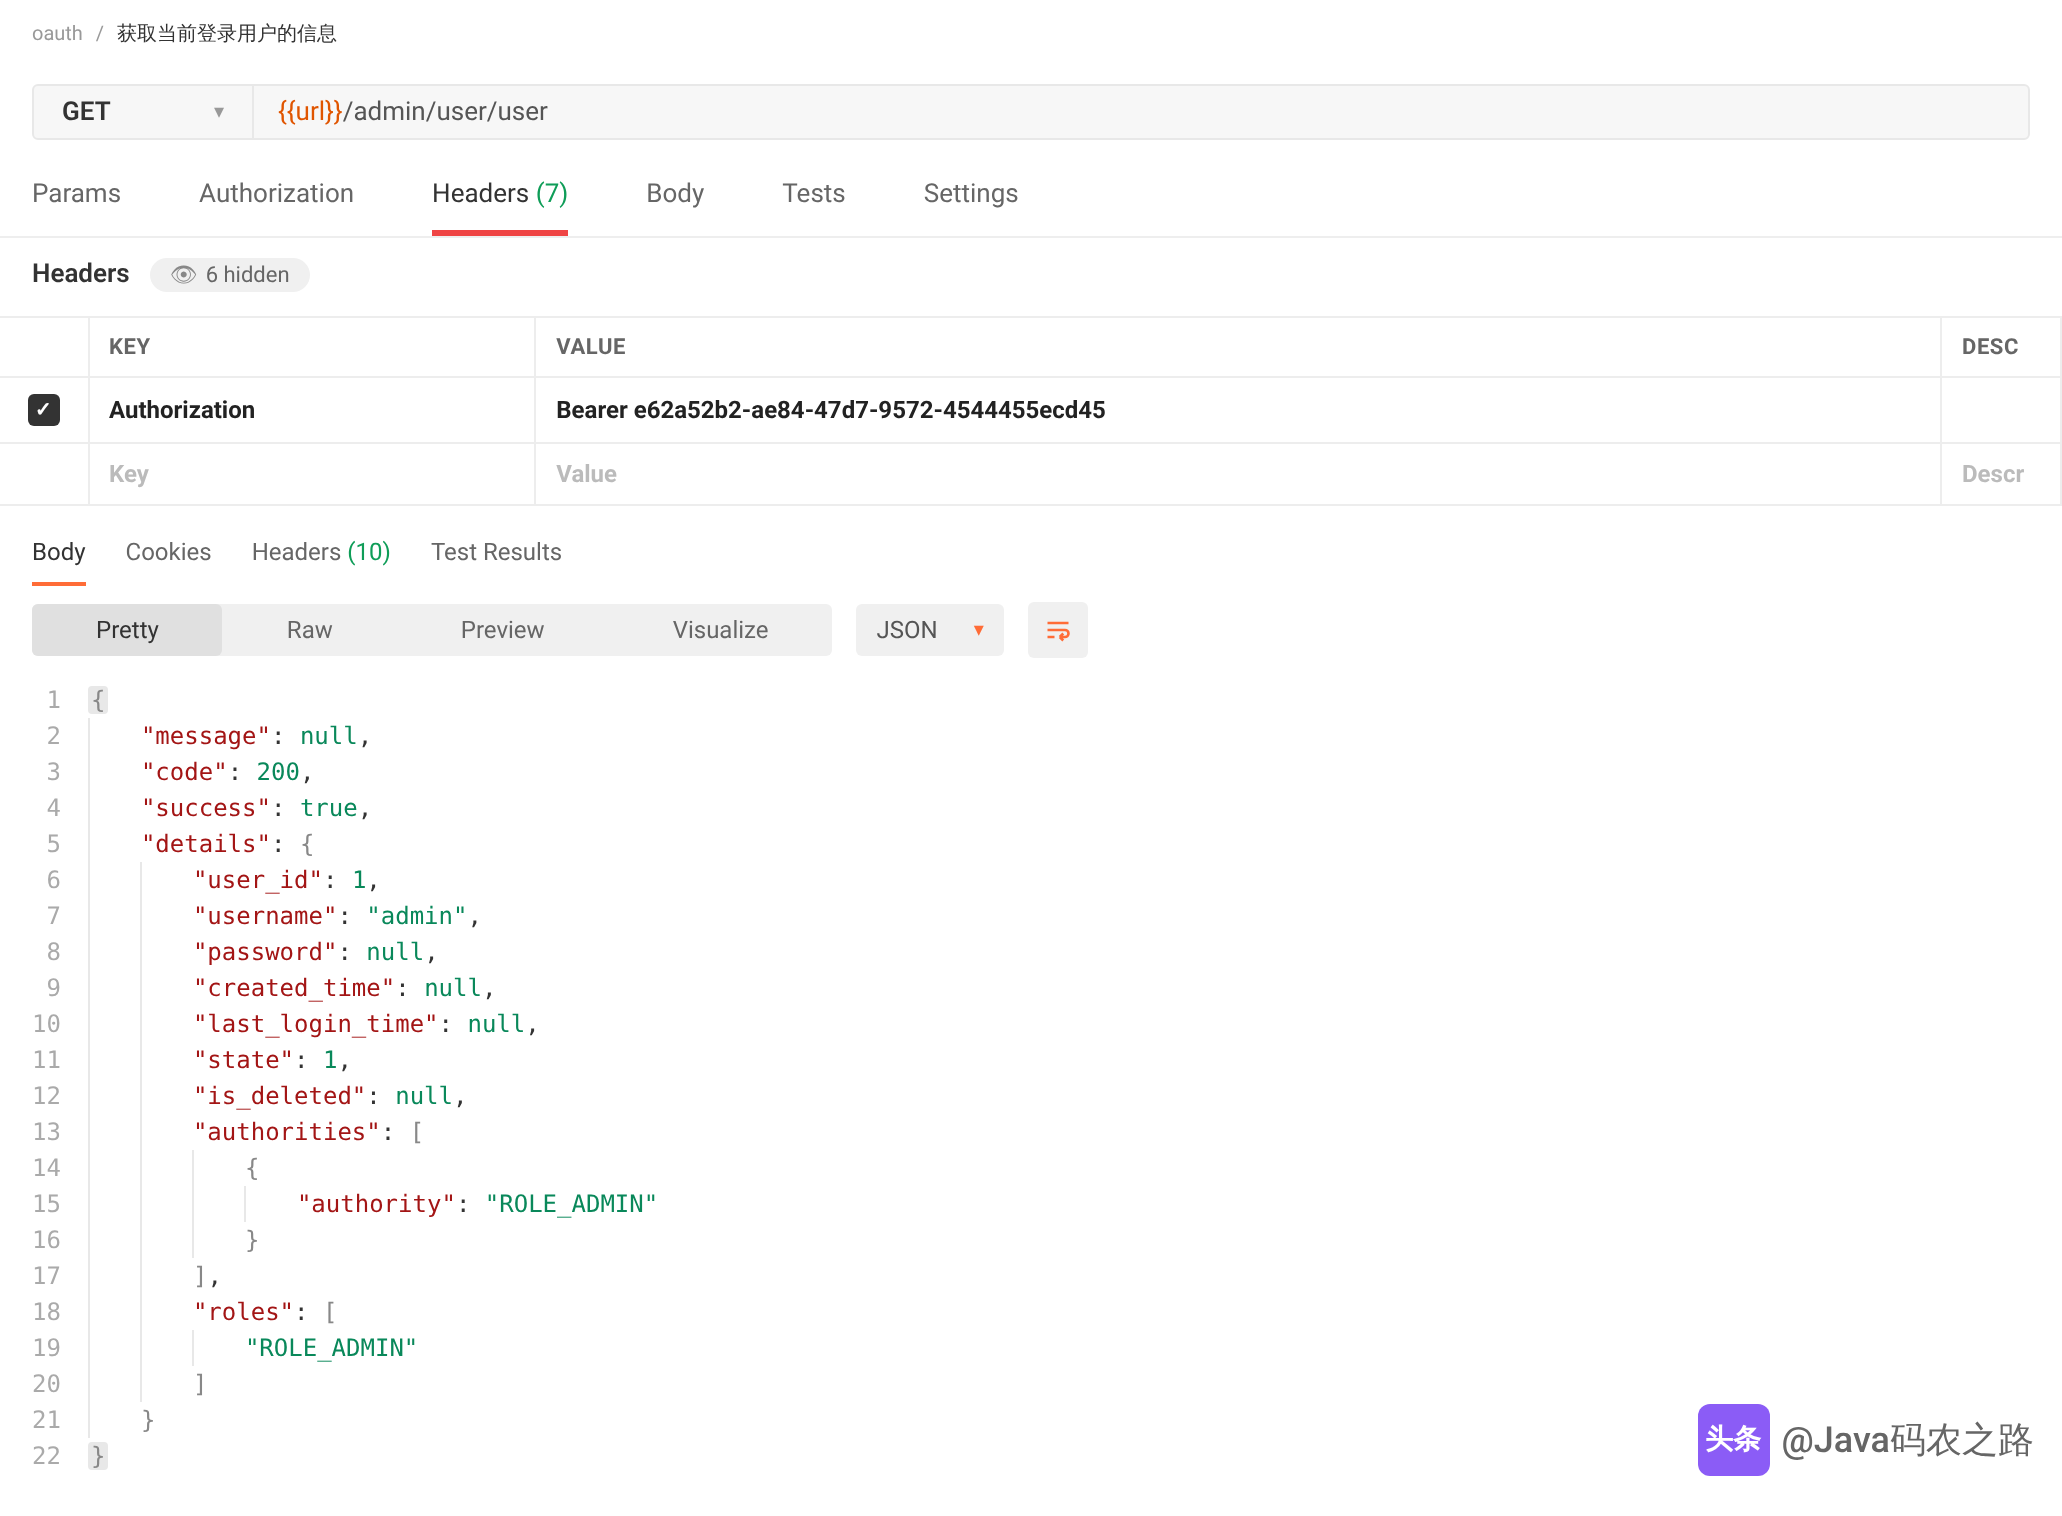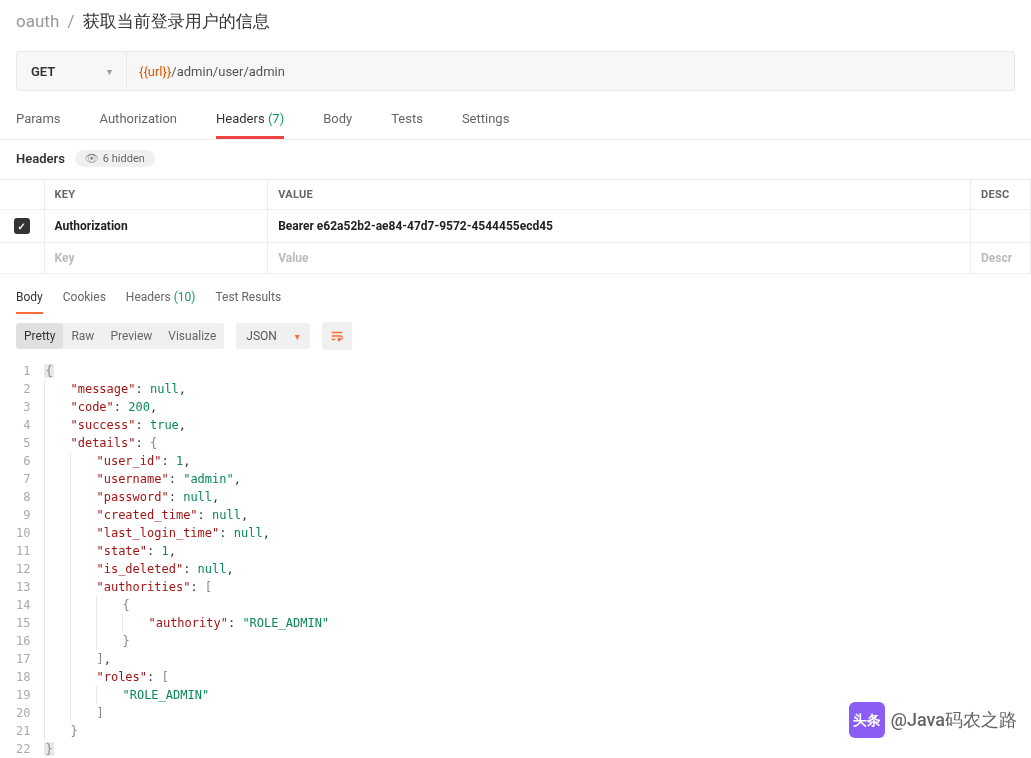--- a/index.html
+++ b/index.html
@@ -1,22 +1,22 @@
 <!DOCTYPE html>
 <html><head>
 <meta charset="utf-8">
 <style>
 * { box-sizing: border-box; margin: 0; padding: 0; }
 body { font-family: -apple-system, BlinkMacSystemFont, "Segoe UI", Roboto, Arial, sans-serif; font-size: 13px; color: #333; background: #fff; width: 1031px; }
-.breadcrumb { padding: 10px 16px; font-size: 17px; color: #666; }
+.breadcrumb { padding: 10px 16px; font-size: 10px; color: #666; }
 .breadcrumb .collection { color: #999; }
 .breadcrumb .sep { color: #999; margin: 0 4px; }
 .breadcrumb .request-name { color: #333; }
 
-.url-bar { display: flex; margin: 8px 16px 12px; background: #f7f7f7; border: 1px solid #e8e8e8; border-radius: 3px; height: 40px; align-items: center; }
+.url-bar { display: flex; margin: 8px 16px 12px; background: #f7f7f7; border: 1px solid #e8e8e8; border-radius: 3px; height: 28px; align-items: center; }
 .method-select { display: flex; align-items: center; padding: 0 14px; border-right: 1px solid #e8e8e8; height: 100%; min-width: 110px; position: relative; }
 .method-label { font-weight: 600; color: #333; flex: 1; }
 .chevron { color: #999; font-size: 10px; }
 .url-input { flex: 1; padding: 0 12px; font-size: 13px; }
 .url-var { color: #e05500; }
 .url-path { color: #555; }
 
 .request-tabs { display: flex; gap: 39px; padding: 0 16px; border-bottom: 1px solid #eee; }
 .request-tab { padding: 8px 0 10px; font-size: 13px; color: #666; cursor: pointer; border-bottom: 2px solid transparent; }
 .request-tab.active { color: #333; border-bottom: 3px solid #ef4444; }
@@ -34,21 +34,21 @@
 .kv-table td { font-size: 12px; color: #222; }
 .kv-table .placeholder { color: #bbb; }
 .kv-table .checkbox { width: 16px; height: 16px; background: #333; border-radius: 3px; display: inline-flex; align-items: center; justify-content: center; color: #fff; font-size: 10px; }
 
 .response-tabs { display: flex; gap: 20px; padding: 10px 16px 0; }
 .response-tab { padding: 6px 0 8px; font-size: 12px; color: #666; cursor: pointer; border-bottom: 2px solid transparent; }
 .response-tab.active { color: #333; border-bottom: 2px solid #ff6c37; }
 
 .view-toolbar { display: flex; align-items: center; gap: 4px; padding: 8px 16px; }
 .view-modes { display: flex; background: #f0f0f0; border-radius: 3px; }
-.view-mode { padding: 6px 8px; font-size: 12px; color: #666; cursor: pointer; border-radius: 3px; }
+.view-mode { padding: 6px 32px; font-size: 12px; color: #666; cursor: pointer; border-radius: 3px; }
 .view-mode.active { background: #e0e0e0; color: #333; }
 .format-select { display: flex; align-items: center; gap: 18px; padding: 6px 10px; background: #f0f0f0; border-radius: 3px; margin-left: 8px; font-size: 12px; color: #555; cursor: pointer; }
 .format-select .chev { color: #ff6c37; font-size: 10px; }
 .wrap-btn { width: 30px; height: 28px; background: #f0f0f0; border-radius: 3px; margin-left: 8px; display: flex; align-items: center; justify-content: center; cursor: pointer; }
 .wrap-btn svg { width: 14px; height: 14px; }
 
 .code-area { display: flex; font-family: Consolas, Monaco, monospace; font-size: 12px; padding: 4px 16px 16px; }
 .gutter { text-align: right; padding-right: 14px; color: #aaa; line-height: 18px; user-select: none; }
 .code { line-height: 18px; flex: 1; white-space: pre; }
 .br { color: #888; }
@@ -72,21 +72,21 @@
   <span class="sep">/</span>
   <span class="request-name">获取当前登录用户的信息</span>
 </div>
 
 <div class="url-bar">
   <div class="method-select">
     <span class="method-label">GET</span>
     <span class="chevron">▾</span>
   </div>
   <div class="url-input">
-    <span class="url-var">{{url}}</span><span class="url-path">/admin/user/admin</span>
+    <span class="url-var">{{url}}</span><span class="url-path">/admin/user/user</span>
   </div>
 </div>
 
 <div class="request-tabs">
   <div class="request-tab">Params</div>
   <div class="request-tab">Authorization</div>
   <div class="request-tab active">
     <span>Headers</span>
     <span class="tab-count">(7)</span>
   </div>

